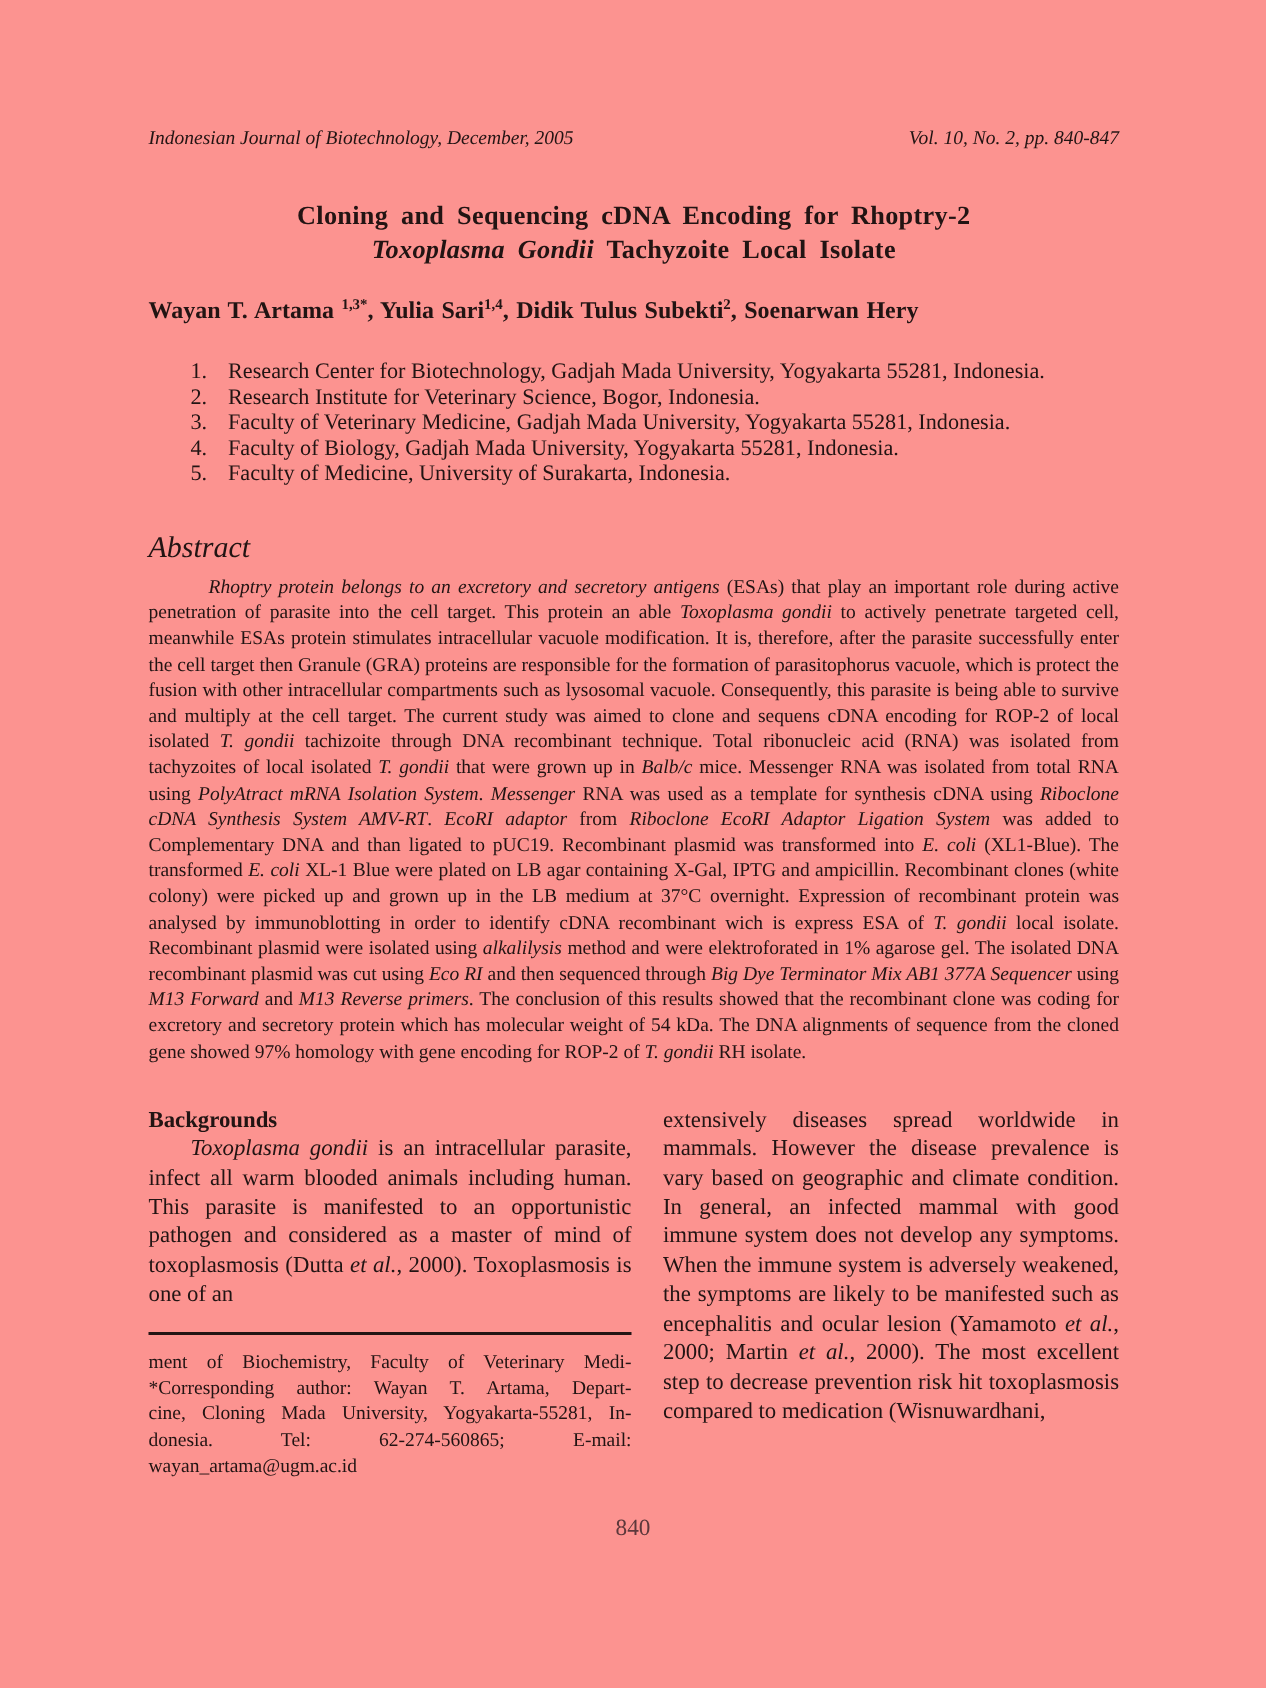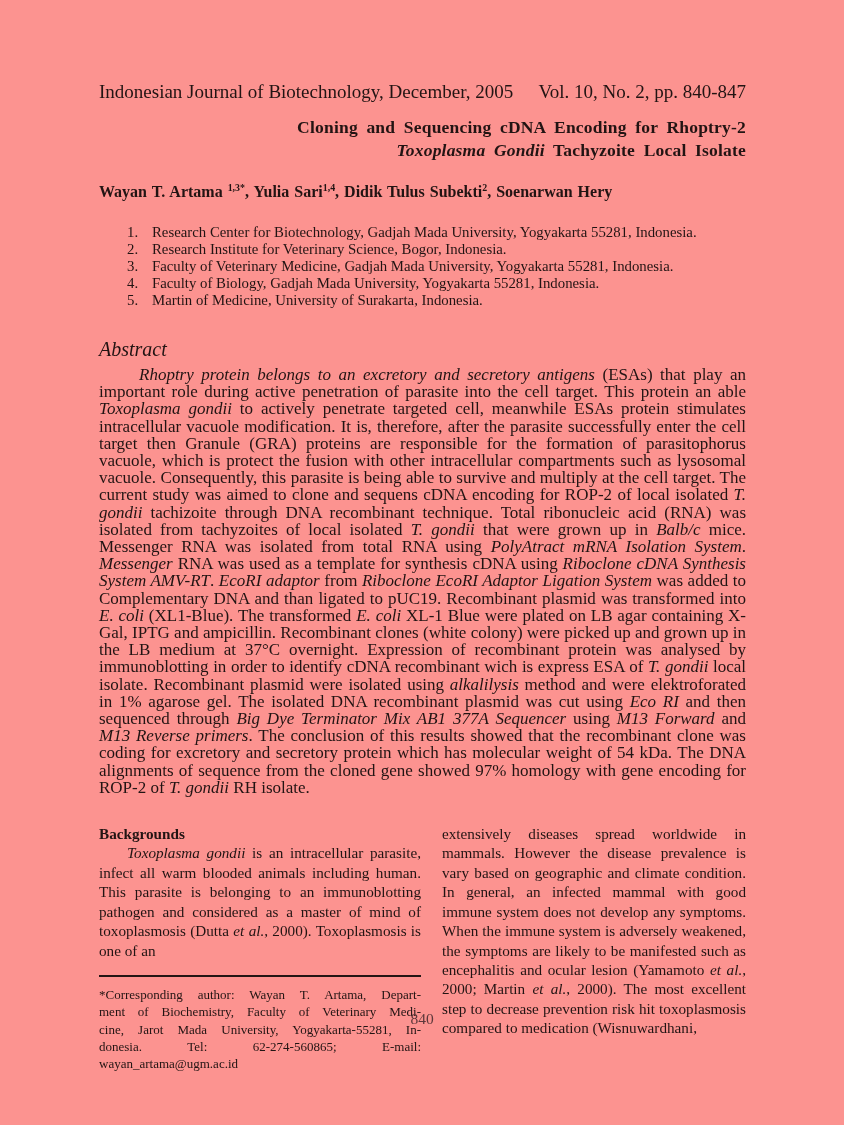--- a/index.html
+++ b/index.html
@@ -14,26 +14,26 @@
     box-sizing:border-box;
     padding:82px 98px 0 99px;
     overflow:hidden;
   }
   .it { font-style:italic; }
   .bd { font-weight:bold; }
   sup { font-size:62%; line-height:0; }
 
   .head-row {
     display:flex; justify-content:space-between;
-    font-size:19px; line-height:19px;
+    font-size:13px; line-height:19px;font-style:italic;
   }
 
   .title-block {
-    margin-top:15px;
-    text-align:right;
+    margin-top:31px;
+    text-align:center;
     font-weight:bold;
     font-size:17.5px; line-height:23px;
     word-spacing:4px;
     letter-spacing:0.2px;
   }
 
   .authors-block {
     margin-top:18px;
     text-align:left;
     font-weight:bold;
@@ -50,21 +50,21 @@
   .affil-num { width:25px; flex:0 0 25px; }
   .affil-text { flex:1; }
 
   .abstract-head {
     margin-top:30px;
     font-style:italic;
     font-size:20px; line-height:20px;
   }
   .abstract-p {
     margin:7px 0 0 0;
-    font-size:17px; line-height:17.2px;
+    font-size:13px; line-height:17.2px;
     text-align:justify;
     text-indent:40px;
   }
   .keywords-p {
     margin:24px 0 0 0;
     font-size:13.6px; line-height:17px;
   }
 
   .columns {
     margin-top:28px;
@@ -132,38 +132,38 @@
       <div class="affil-row">
         <span class="affil-num">3.</span>
         <span class="affil-text">Faculty of Veterinary Medicine, Gadjah Mada University, Yogyakarta 55281, Indonesia.</span>
       </div>
       <div class="affil-row">
         <span class="affil-num">4.</span>
         <span class="affil-text">Faculty of Biology, Gadjah Mada University, Yogyakarta 55281, Indonesia.</span>
       </div>
       <div class="affil-row">
         <span class="affil-num">5.</span>
-        <span class="affil-text">Martin of Medicine, University of Surakarta, Indonesia.</span>
+        <span class="affil-text">Faculty of Medicine, University of Surakarta, Indonesia.</span>
       </div>
     </div>
 
   <div class="abstract-head">Abstract</div>
   <p class="abstract-p"><span class="it">Rhoptry protein belongs to an excretory and secretory antigens</span><span> (ESAs) that play an important role during active penetration of parasite into the cell target. This protein an able </span><span class="it">Toxoplasma gondii</span><span> to actively penetrate targeted cell, meanwhile ESAs protein stimulates intracellular vacuole modification. It is, therefore, after the parasite successfully enter the cell target then Granule (GRA) proteins are responsible for the formation of parasitophorus vacuole, which is protect the fusion with other intracellular compartments such as lysosomal vacuole. Consequently, this parasite is being able to survive and multiply at the cell target. The current study was aimed to clone and sequens cDNA encoding for ROP-2 of local isolated </span><span class="it">T. gondii</span><span> tachizoite through DNA recombinant technique. Total ribonucleic acid (RNA) was isolated from tachyzoites of local isolated </span><span class="it">T. gondii</span><span> that were grown up in </span><span class="it">Balb/c</span><span> mice. Messenger RNA was isolated from total RNA using </span><span class="it">PolyAtract mRNA Isolation System</span><span>. </span><span class="it">Messenger</span><span> RNA was used as a template for synthesis cDNA using </span><span class="it">Riboclone cDNA Synthesis System AMV-RT</span><span>. </span><span class="it">EcoRI adaptor</span><span> from </span><span class="it">Riboclone EcoRI Adaptor Ligation System</span><span> was added to Complementary DNA and than ligated to pUC19. Recombinant plasmid was transformed into </span><span class="it">E. coli</span><span> (XL1-Blue). The transformed </span><span class="it">E. coli</span><span> XL-1 Blue were plated on LB agar containing X-Gal, IPTG and ampicillin. Recombinant clones (white colony) were picked up and grown up in the LB medium at 37°C overnight. Expression of recombinant protein was analysed by immunoblotting in order to identify cDNA recombinant wich is express ESA of </span><span class="it">T. gondii</span><span> local isolate. Recombinant plasmid were isolated using </span><span class="it">alkalilysis</span><span> method and were elektroforated in 1% agarose gel. The isolated DNA recombinant plasmid was cut using </span><span class="it">Eco RI</span><span> and then sequenced through </span><span class="it">Big Dye Terminator Mix AB1 377A Sequencer</span><span> using </span><span class="it">M13 Forward</span><span> and </span><span class="it">M13 Reverse primers</span><span>. The conclusion of this results showed that the recombinant clone was coding for excretory and secretory protein which has molecular weight of 54 kDa. The DNA alignments of sequence from the cloned gene showed 97% homology with gene encoding for ROP-2 of </span><span class="it">T. gondii</span><span> RH isolate.</span></p>
 
 
   <div class="columns">
     <div class="col-left">
       <div class="sec-head">Backgrounds</div>
-      <p class="body-p indent"><span class="it">Toxoplasma gondii</span><span> is an intracellular parasite, infect all warm blooded animals including human. This parasite is belonging to an immunoblotting pathogen and considered as a master of mind of toxoplasmosis (Dutta </span><span class="it">et al.</span><span>, 2000). Toxoplasmosis is one of an</span></p>
+      <p class="body-p indent"><span class="it">Toxoplasma gondii</span><span> is an intracellular parasite, infect all warm blooded animals including human. This parasite is manifested to an opportunistic pathogen and considered as a master of mind of toxoplasmosis (Dutta </span><span class="it">et al.</span><span>, 2000). Toxoplasmosis is one of an</span></p>
       <div class="footnote">
         <hr class="foot-rule">
         <div>
+            <div class="foot-line">ment of Biochemistry, Faculty of Veterinary Medi-</div>
             <div class="foot-line">*Corresponding author: Wayan T. Artama, Depart-</div>
-            <div class="foot-line">ment of Biochemistry, Faculty of Veterinary Medi-</div>
-            <div class="foot-line">cine, Jarot Mada University, Yogyakarta-55281, In-</div>
+            <div class="foot-line">cine, Cloning Mada University, Yogyakarta-55281, In-</div>
             <div class="foot-line">donesia. Tel: 62-274-560865; E-mail:</div>
             <div class="foot-line last">wayan_artama@ugm.ac.id</div>
           </div>
       </div>
     </div>
     <div class="col-right">
       <p class="body-p"><span>extensively diseases spread worldwide in mammals. However the disease prevalence is vary based on geographic and climate condition. In general, an infected mammal with good immune system does not develop any symptoms. When the immune system is adversely weakened, the symptoms are likely to be manifested such as encephalitis and ocular lesion (Yamamoto </span><span class="it">et al.</span><span>, 2000; Martin </span><span class="it">et al.</span><span>, 2000). The most excellent step to decrease prevention risk hit toxoplasmosis compared to medication (Wisnuwardhani,</span></p>
     </div>
   </div>
 

